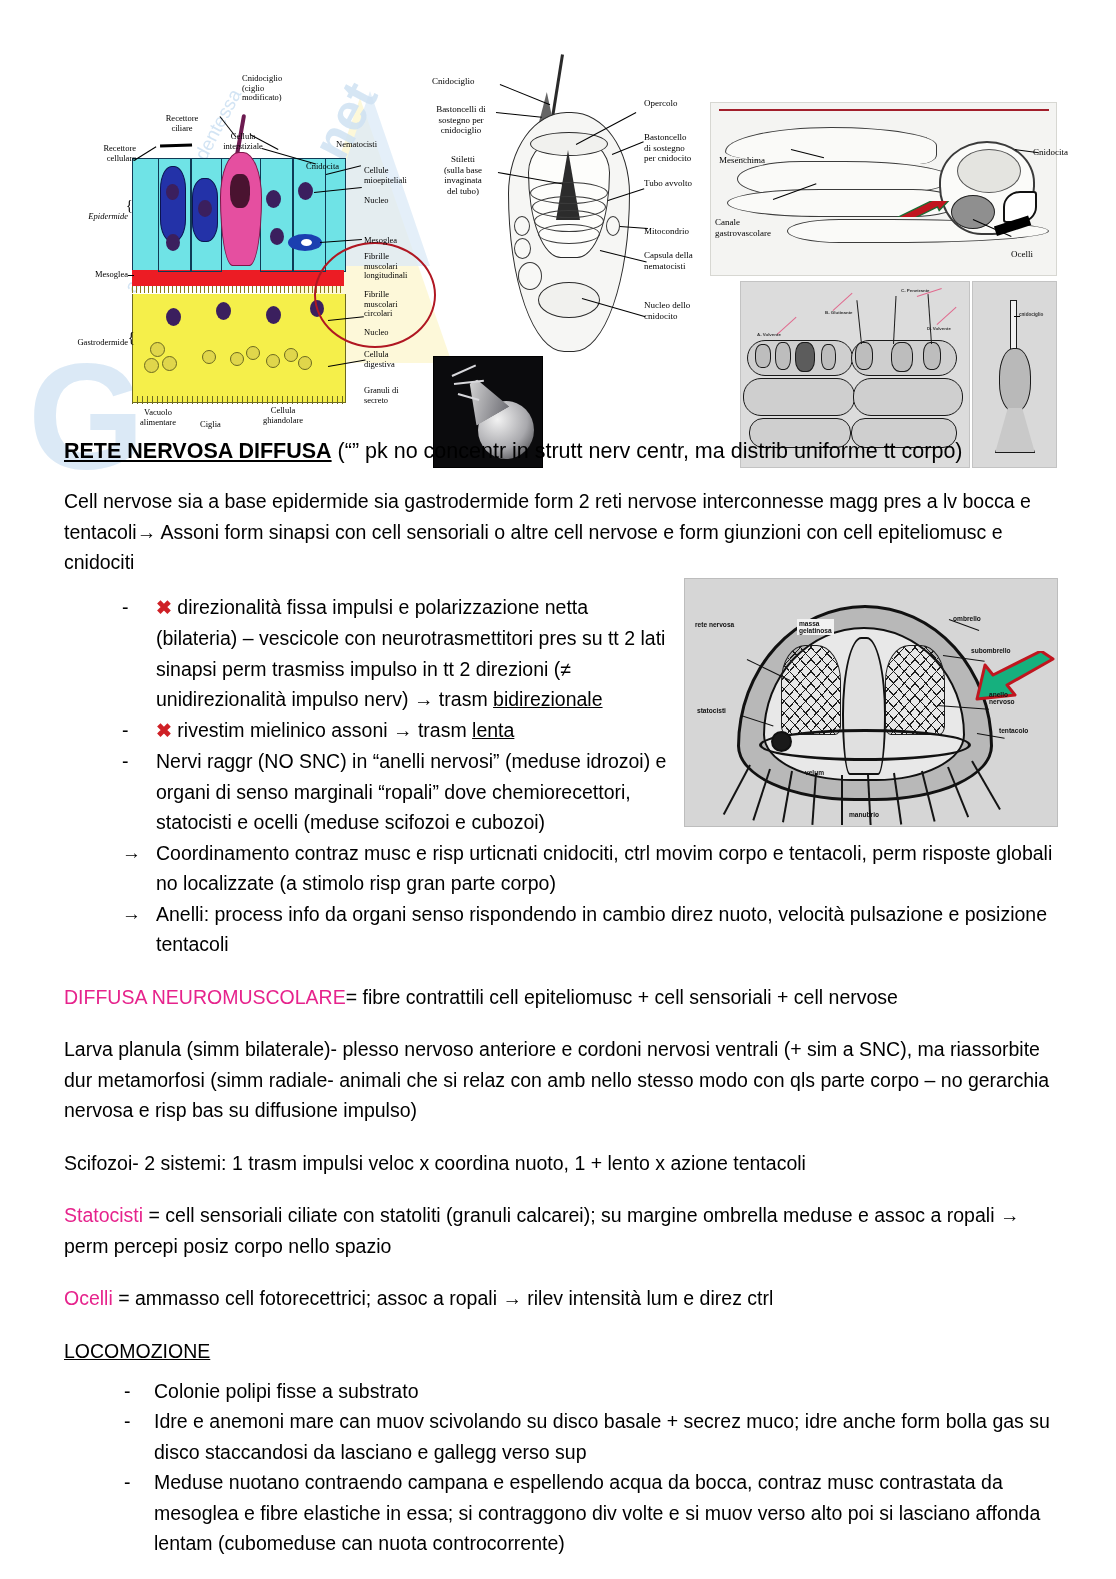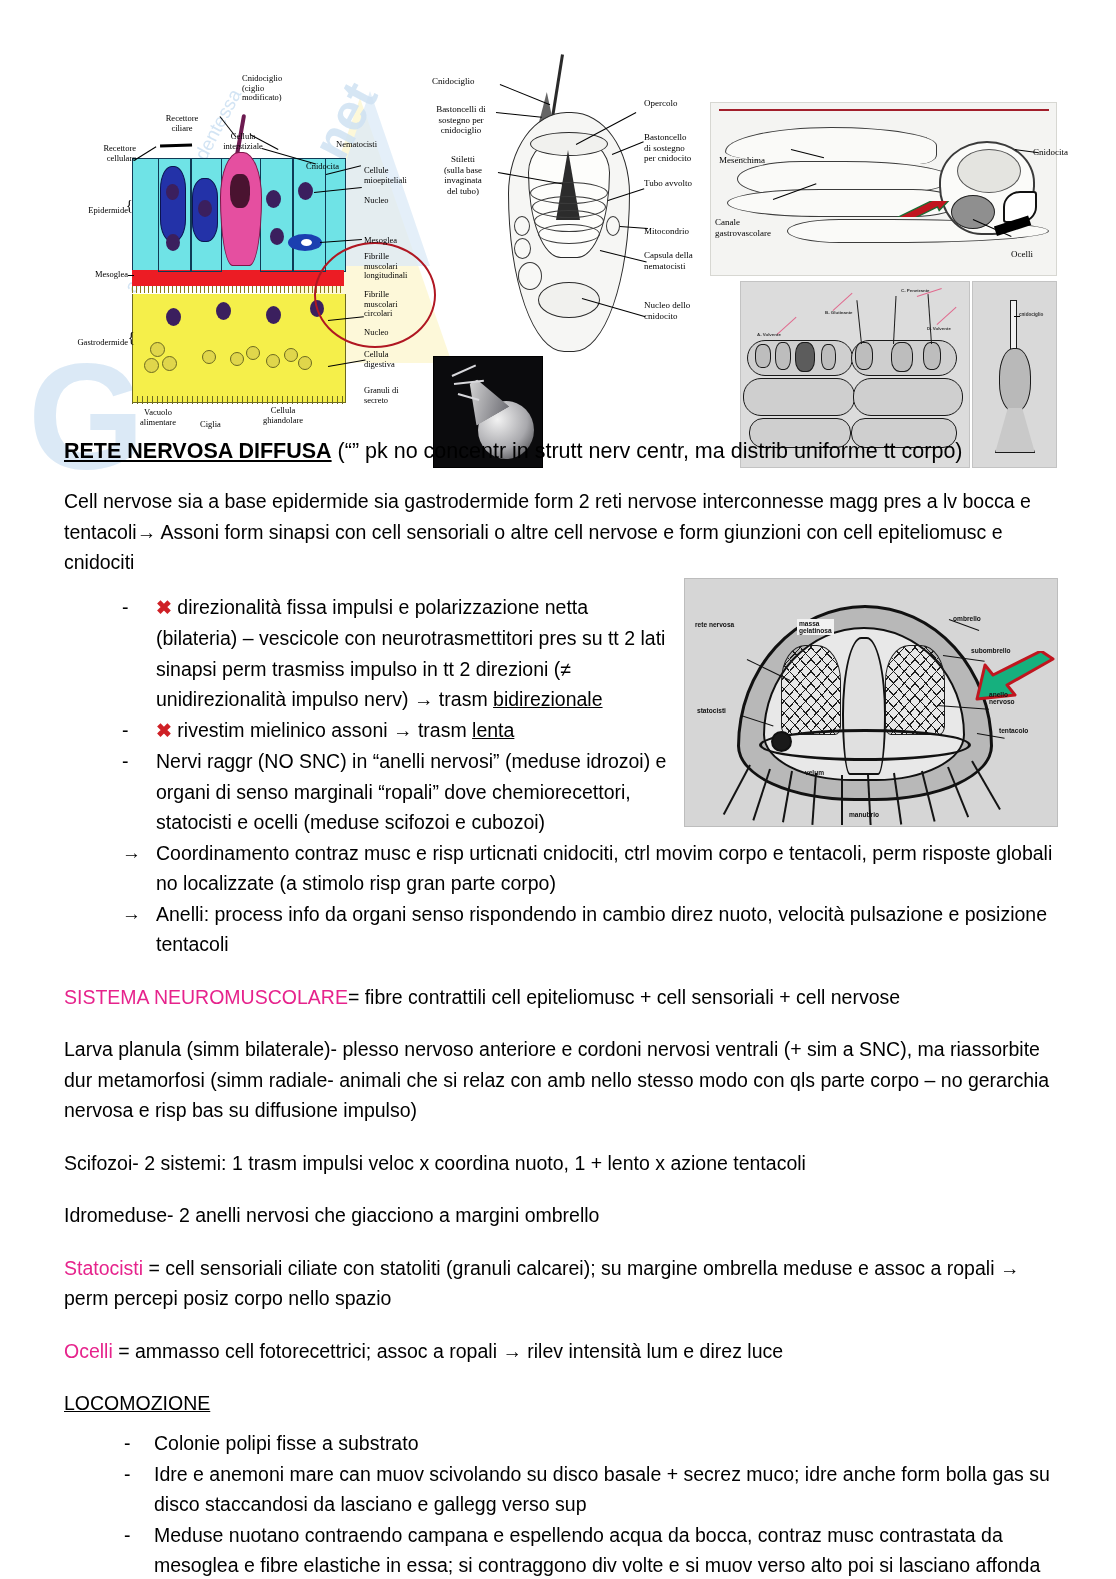--- a/index.html
+++ b/index.html
@@ -254,21 +254,21 @@
       <div class="bwlab" style="left:236px;top:62px;margin-top:44px;">Cnidocita</div>
       <div class="bwlab" style="left:266px;top:84px;">Nematocisti</div>
       <div class="bwlab r" style="left:294px;top:110px;width:66px;">Cellule<br>mioepiteliali</div>
       <div class="bwlab r" style="left:294px;top:140px;">Nucleo</div>
       <div class="bwlab r" style="left:294px;top:180px;">Mesoglea</div>
       <div class="bwlab r" style="left:294px;top:196px;width:70px;">Fibrille<br>muscolari<br>longitudinali</div>
       <div class="bwlab r" style="left:294px;top:234px;width:66px;">Fibrille<br>muscolari<br>circolari</div>
       <div class="bwlab r" style="left:294px;top:272px;">Nucleo</div>
       <div class="bwlab r" style="left:294px;top:294px;width:62px;">Cellula<br>digestiva</div>
       <div class="bwlab r" style="left:294px;top:330px;width:62px;">Granuli di<br>secreto</div>
-      <div class="bwlab l" style="left:0px;top:150px;width:58px;">Epidermide</div>
+      <div class="bwlab l" style="left:0px;top:156px;width:58px;font-style:italic;">Epidermide</div>
       <div class="brace" style="left:56px;top:142px;">{</div>
       <div class="bwlab l" style="left:0px;top:214px;width:58px;">Mesoglea</div>
       <div class="lead" style="left:58px;top:219px;width:6px;"></div>
       <div class="bwlab l" style="left:-6px;top:282px;width:64px;">Gastrodermide</div>
       <div class="brace" style="left:58px;top:274px;">{</div>
       <div class="bwlab" style="left:58px;top:352px;width:60px;text-align:center;">Vacuolo<br>alimentare</div>
       <div class="bwlab" style="left:130px;top:364px;">Ciglia</div>
       <div class="bwlab" style="left:182px;top:350px;width:62px;text-align:center;">Cellula<br>ghiandolare</div>
     </div>
 
@@ -460,31 +460,30 @@
         <span>Coordinamento contraz musc e risp urticnati cnidociti, ctrl movim corpo e tentacoli, perm risposte globali no localizzate (a stimolo risp gran parte corpo)</span>
       </li>
       <li>
         <span class="mk arr">→</span>
         <span>Anelli: process info da organi senso rispondendo in cambio direz nuoto, velocità pulsazione e posizione tentacoli</span>
       </li>
     </ul>
 
     <div class="clr"></div>
 
-    <p class="sec"><span class="pink">SISTEMA NEUROMUSCOLARE</span><span>= fibre contrattili cell epiteliomusc + cell sensoriali + cell nervose</span></p>
+    <p class="sec"><span class="pink">DIFFUSA NEUROMUSCOLARE</span><span>= fibre contrattili cell epiteliomusc + cell sensoriali + cell nervose</span></p>
 
     <p class="sec">Larva planula (simm bilaterale)- plesso nervoso anteriore e cordoni nervosi ventrali (+ sim a SNC), ma riassorbite dur metamorfosi (simm radiale- animali che si relaz con amb nello stesso modo con qls parte corpo – no gerarchia nervosa e risp bas su diffusione impulso)</p>
 
     <p class="sec">Scifozoi- 2 sistemi: 1 trasm impulsi veloc x coordina nuoto, 1 + lento x azione tentacoli</p>
 
-    <p class="sec">Idromeduse- 2 anelli nervosi che giacciono a margini ombrello</p>
 
     <p class="sec"><span class="pink">Statocisti</span><span> = cell sensoriali ciliate con statoliti (granuli calcarei); su margine ombrella meduse e assoc a ropali → perm percepi posiz corpo nello spazio</span></p>
 
-    <p class="sec"><span class="pink">Ocelli</span><span> = ammasso cell fotorecettrici; assoc a ropali → rilev intensità lum e direz luce</span></p>
+    <p class="sec"><span class="pink">Ocelli</span><span> = ammasso cell fotorecettrici; assoc a ropali → rilev intensità lum e direz ctrl</span></p>
 
     <h2 class="loco">LOCOMOZIONE</h2>
 
     <ul class="loco-list">
       <li>
         <span class="mk">-</span>
         <span>Colonie polipi fisse a substrato</span>
       </li>
       <li>
         <span class="mk">-</span>

